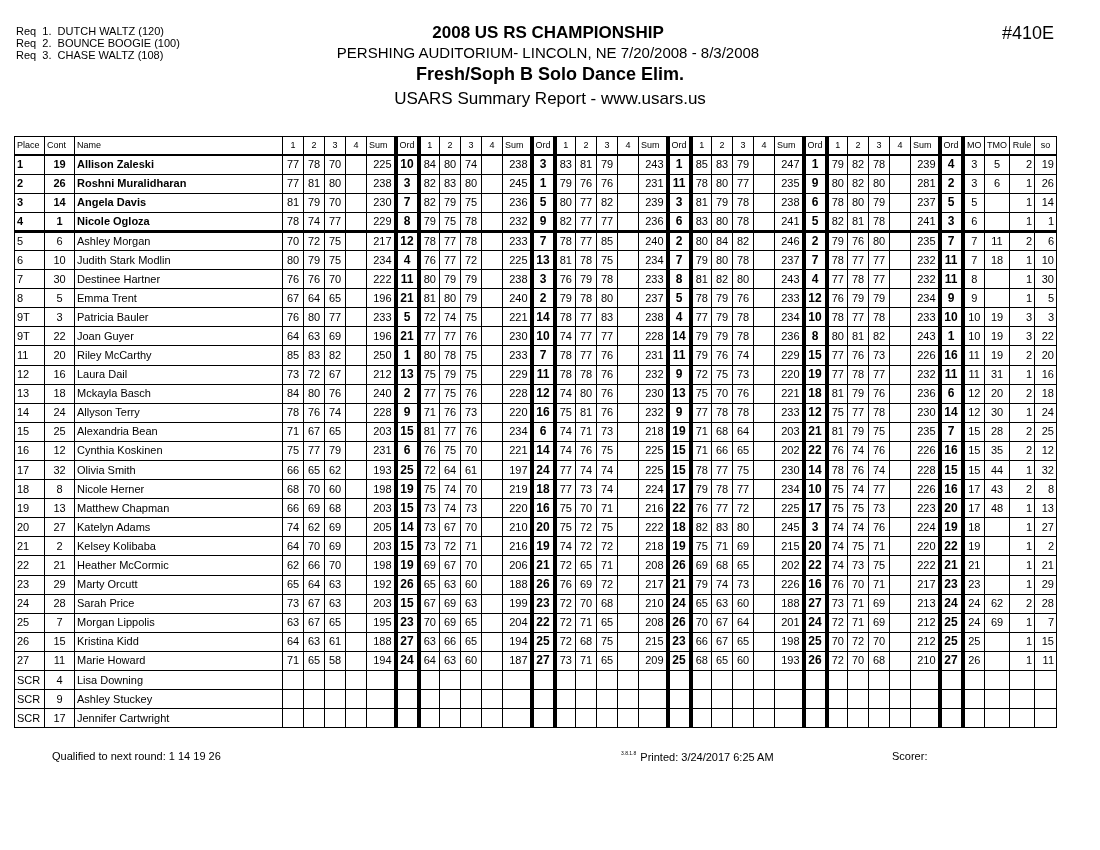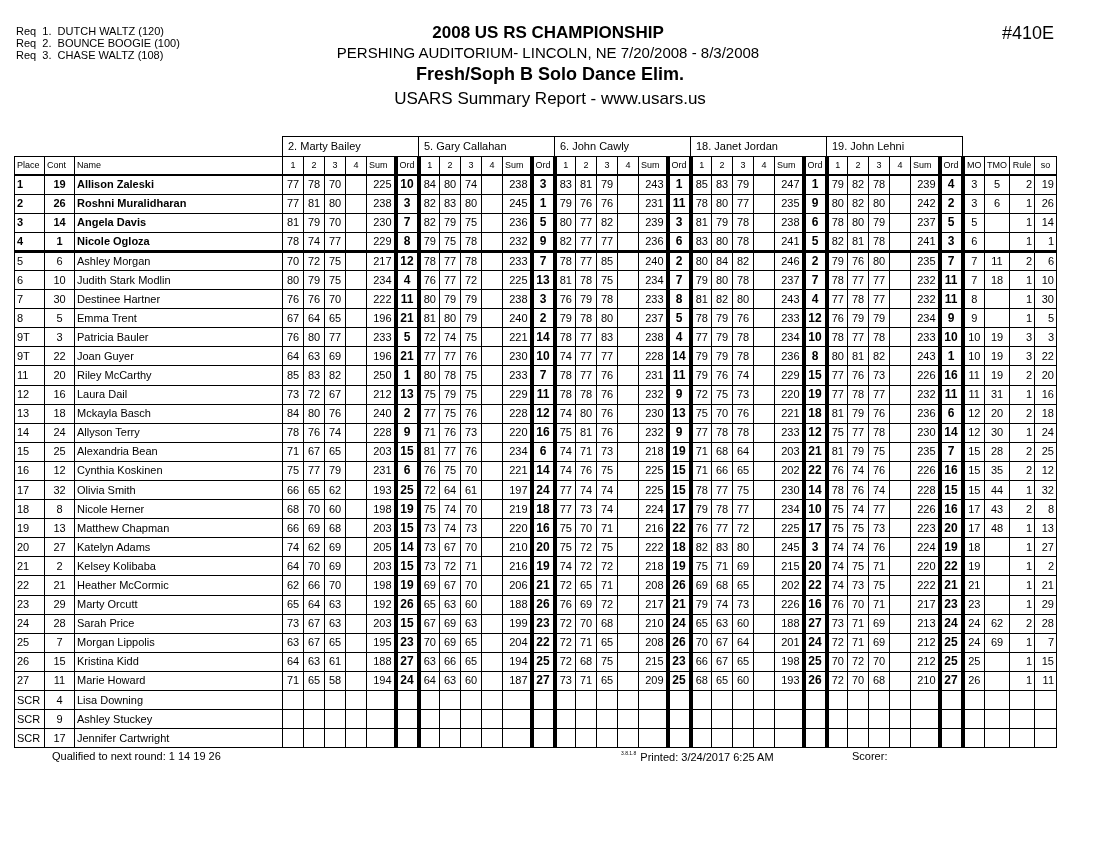--- a/index.html
+++ b/index.html
@@ -27,21 +27,21 @@
   td.j1 { border-left: 4px solid #000 !important; }
   tr.chead td.ord { font-weight: normal; font-size: 9px; text-align: right; padding-left: 1px; }
   tr.top td { font-weight: bold; }
   tr.top td.sc, tr.top td.sum, tr.top td.misc { font-weight: normal; }
   tr.sep td { border-bottom: 3px solid #000; }
   tr.chead td { border-bottom: 2px solid #000; }
   .footer { position: absolute; top: 750px; font-size: 11px; }
   .f1 { left: 20px; margin-left: 32px; }
   .f2 { left: 621px; }
   .f2 sup { font-size: 5px; vertical-align: 6px; margin-right: 4px; }
-  .f3 { left: 852px; }
+  .f3 { left: 892px; }
 </style>
 </head>
 <body>
 
 <div class="req">
   <div>Req  1.  DUTCH WALTZ (120)</div>
   <div>Req  2.  BOUNCE BOOGIE (100)</div>
   <div>Req  3.  CHASE WALTZ (108)</div>
 </div>
 <div class="title t1">2008 US RS CHAMPIONSHIP</div>
@@ -84,29 +84,20 @@
       <col style="width: 21px;">
       <col style="width: 21px;">
       <col style="width: 29px;">
       <col style="width: 23px;">
       <col style="width: 22px;">
       <col style="width: 25px;">
       <col style="width: 25px;">
       <col style="width: 22px;">
     </colgroup>
   <tbody id="tbody">
-      <tr class="jhead">
-        <td class="blank" colspan="3"></td>
-        <td class="jname" colspan="6">2.  Marty Bailey</td>
-        <td class="jname" colspan="6" style="border-left: 1px solid rgb(0, 0, 0);">5.  Gary Callahan</td>
-        <td class="jname" colspan="6" style="border-left: 1px solid rgb(0, 0, 0);">6.  John Cawly</td>
-        <td class="jname" colspan="6" style="border-left: 1px solid rgb(0, 0, 0);">18.  Janet Jordan</td>
-        <td class="jname" colspan="6" style="border-left: 1px solid rgb(0, 0, 0);">19.  John Lehni</td>
-        <td class="blank" colspan="4"></td>
-      </tr>
       <tr class="chead">
         <td class="l">Place</td>
         <td class="l">Cont</td>
         <td class="l">Name</td>
         <td class="c">1</td>
         <td class="c">2</td>
         <td class="c">3</td>
         <td class="c">4</td>
         <td class="l">Sum</td>
         <td class="ord">Ord</td>
@@ -203,21 +194,21 @@
         <td class="sc c j1">78</td>
         <td class="sc c">80</td>
         <td class="sc c">77</td>
         <td class="sc c"></td>
         <td class="sum r">235</td>
         <td class="ord">9</td>
         <td class="sc c j1">80</td>
         <td class="sc c">82</td>
         <td class="sc c">80</td>
         <td class="sc c"></td>
-        <td class="sum r">242</td>
+        <td class="sum r">281</td>
         <td class="ord">2</td>
         <td class="misc c j1">3</td>
         <td class="misc c">6</td>
         <td class="misc r">1</td>
         <td class="misc r">26</td>
       </tr>
       <tr class="top">
         <td class="l">3</td>
         <td class="c">14</td>
         <td class="l">Angela Davis</td>

